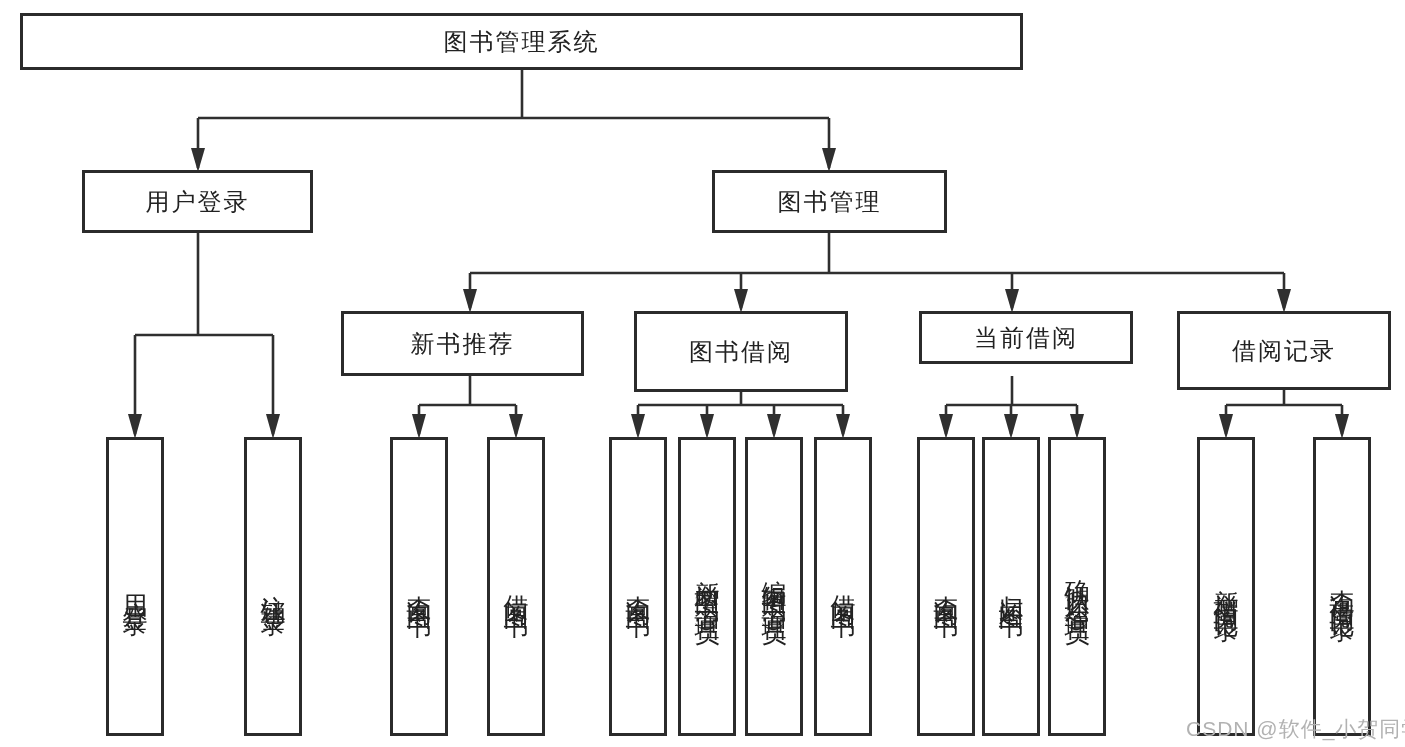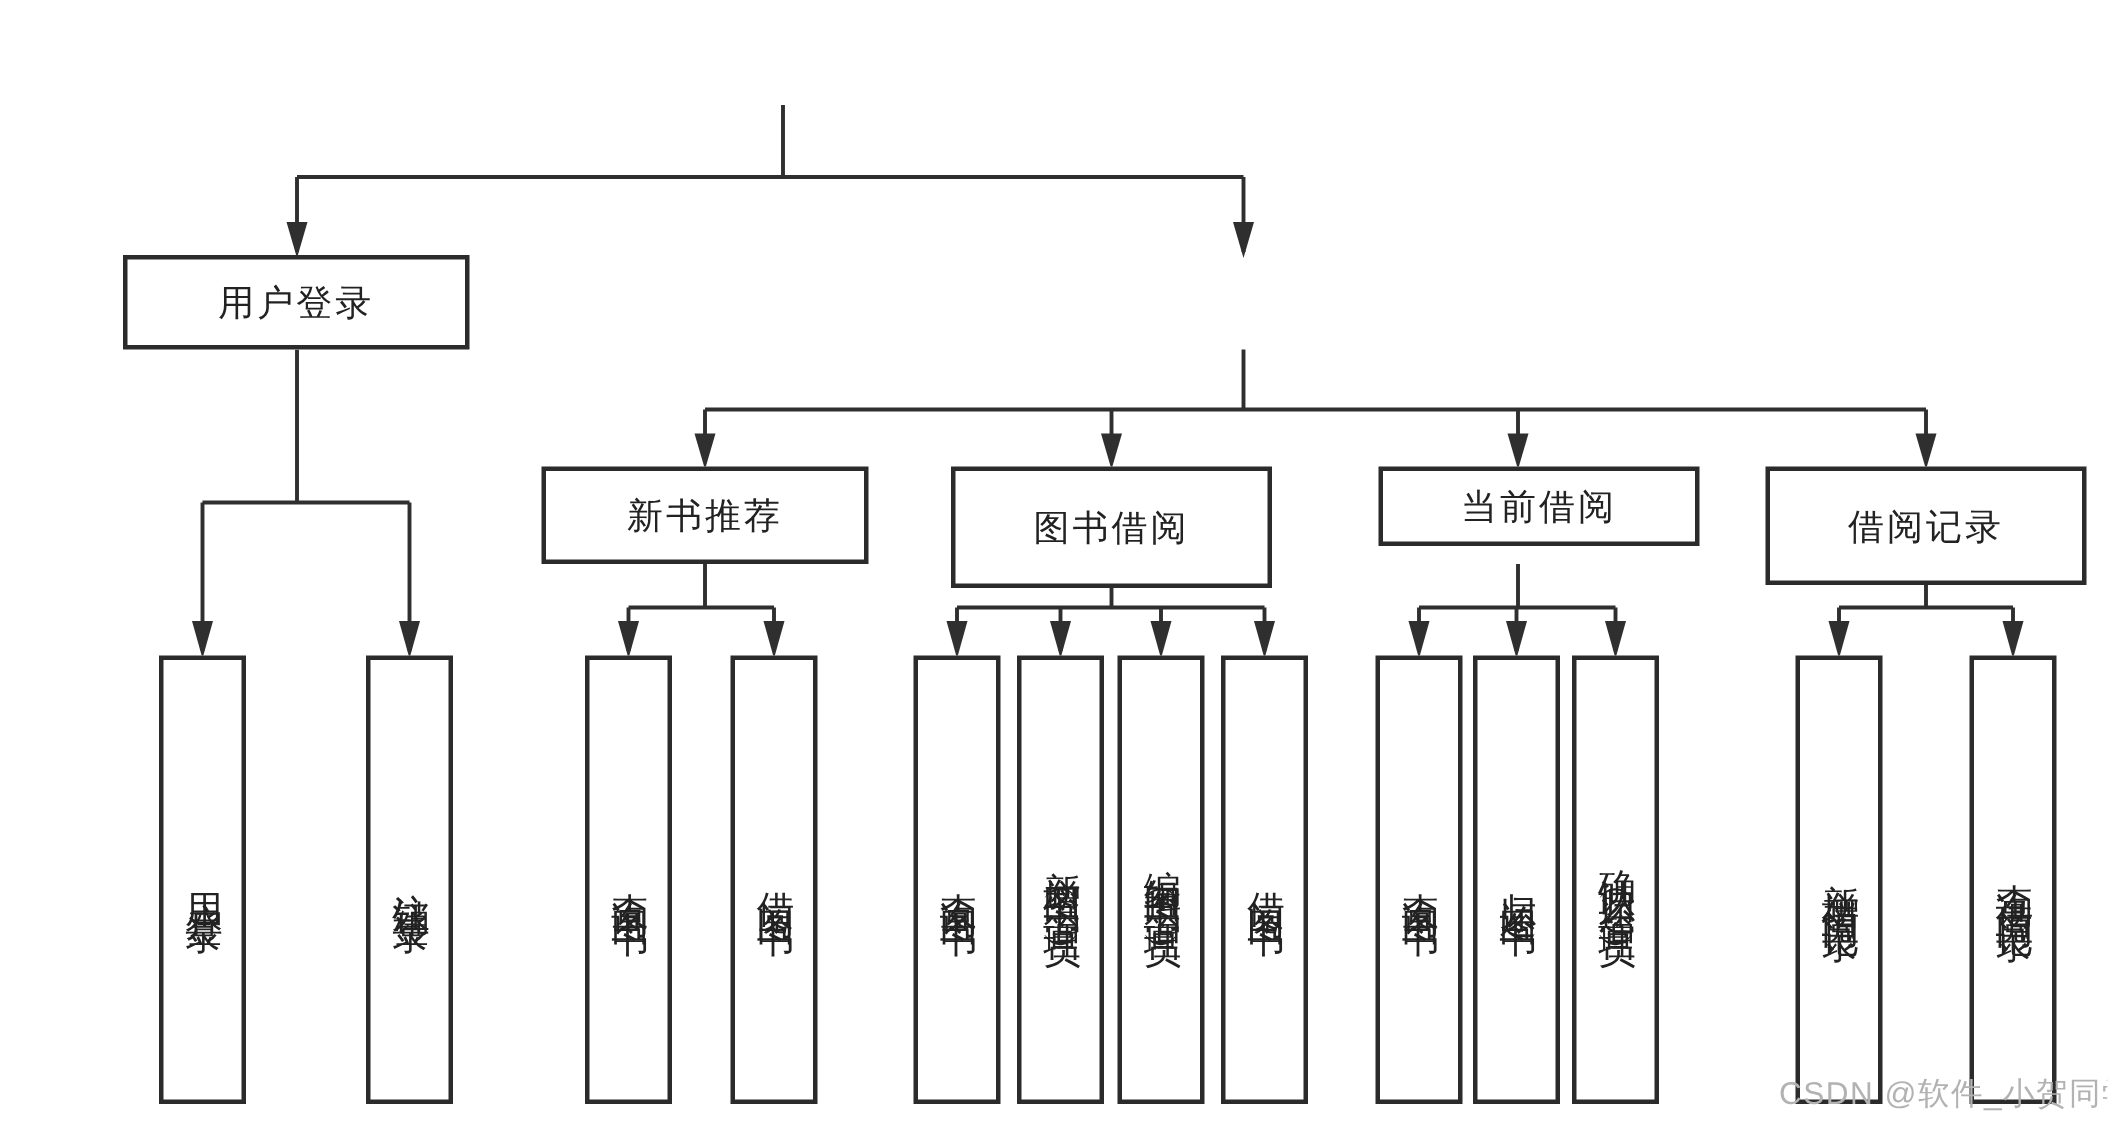--- a/index.html
+++ b/index.html
@@ -117,26 +117,32 @@
     <g>
       <line x1="1284" y1="376" x2="1284" y2="405"></line>
       <line x1="1226" y1="405" x2="1342" y2="405"></line>
       <line x1="1226" y1="405" x2="1226" y2="434"></line>
       <line x1="1342" y1="405" x2="1342" y2="434"></line>
       <polygon points="1219,414 1233,414 1226,439" fill="#2f2f2f" stroke="none"></polygon>
       <polygon points="1335,414 1349,414 1342,439" fill="#2f2f2f" stroke="none"></polygon>
     </g>
   </svg>
 
+  <div class="node h" style="left:20px;top:13px;width:1003px;height:57px">
+    <span>图书管理系统</span>
+  </div>
 
   <div class="node h" style="left:82px;top:170px;width:231px;height:63px">
     <span>用户登录</span>
   </div>
+  <div class="node h" style="left:712px;top:170px;width:235px;height:63px">
+    <span>图书管理</span>
+  </div>
 
-  <div class="node h" style="left:361px;top:311px;width:218px;height:65px">
+  <div class="node h" style="left:341px;top:311px;width:243px;height:65px">
     <span>新书推荐</span>
   </div>
   <div class="node h" style="left:634px;top:311px;width:214px;height:81px">
     <span>图书借阅</span>
   </div>
   <div class="node h" style="left:919px;top:311px;width:214px;height:53px">
     <span>当前借阅</span>
   </div>
   <div class="node h" style="left:1177px;top:311px;width:214px;height:79px">
     <span>借阅记录</span>

